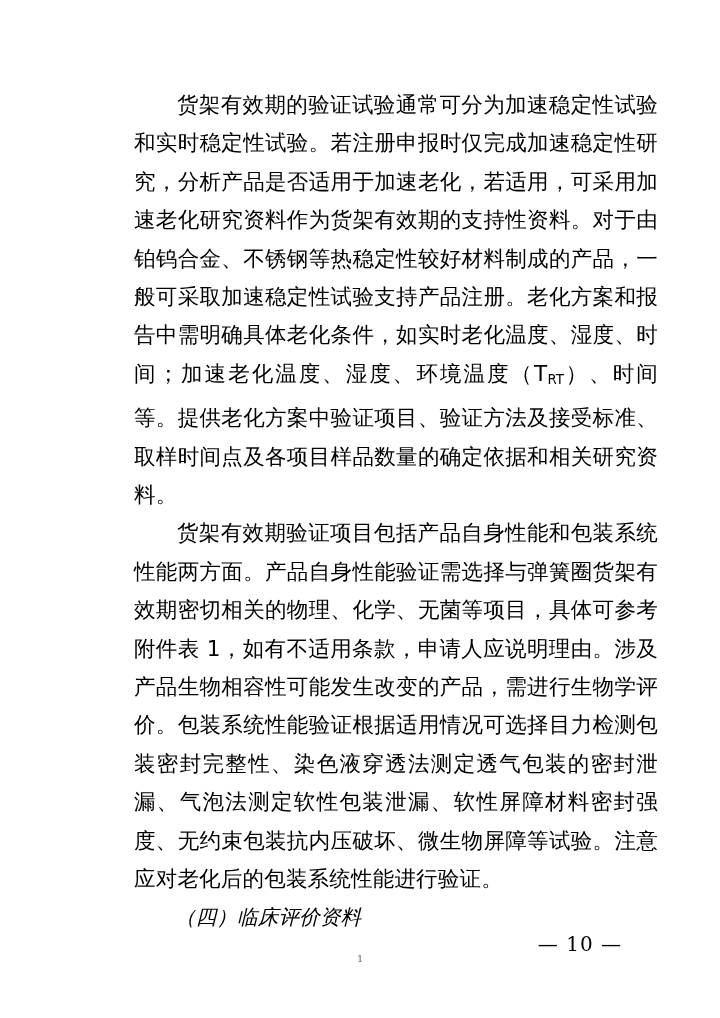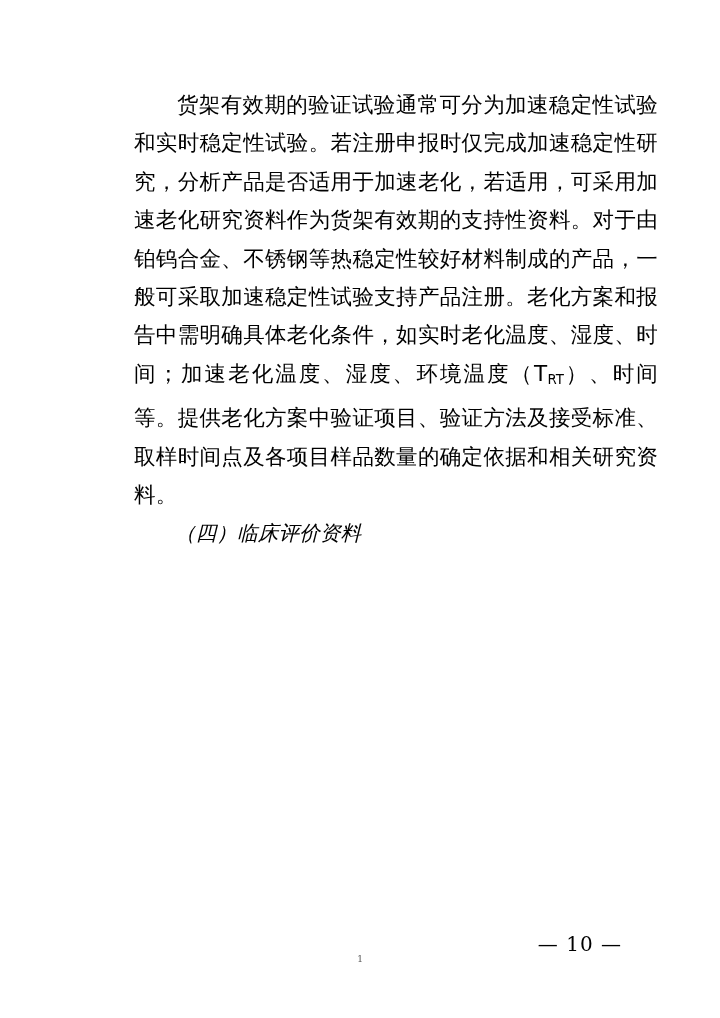--- a/index.html
+++ b/index.html
@@ -70,20 +70,21 @@
   }
 </style>
 </head>
 <body>
 
 <div class="page">
   <div class="body-text">
 
     <p class="para"><span>货架有效期的验证试验通常可分为加速稳定性试验和实时稳定性试验。若注册申报时仅完成加速稳定性研究，分析产品是否适用于加速老化，若适用，可采用加速老化研究资料作为货架有效期的支持性资料。对于由铂钨合金、不锈钢等热稳定性较好材料制成的产品，一般可采取加速稳定性试验支持产品注册。老化方案和报告中需明确具体老化条件，如实时老化温度、湿度、时间；加速老化温度、湿度、环境温度（T</span><span class="sub">RT</span><span>）、时间等。提供老化方案中验证项目、验证方法及接受标准、取样时间点及各项目样品数量的确定依据和相关研究资料。</span></p>
 
+    <p class="para">货架有效期验证项目包括产品自身性能和包装系统性能两方面。产品自身性能验证需选择与弹簧圈货架有效期密切相关的物理、化学、无菌等项目，具体可参考附件表 1，如有不适用条款，申请人应说明理由。涉及产品生物相容性可能发生改变的产品，需进行生物学评价。包装系统性能验证根据适用情况可选择目力检测包装密封完整性、染色液穿透法测定透气包装的密封泄漏、气泡法测定软性包装泄漏、软性屏障材料密封强度、无约束包装抗内压破坏、微生物屏障等试验。注意应对老化后的包装系统性能进行验证。</p>
 
 
     <p class="heading">（四）临床评价资料</p>
 
   </div>
 </div>
 
 <div class="footer-mark">1</div>
 <div class="page-number">— 10 —</div>
 

